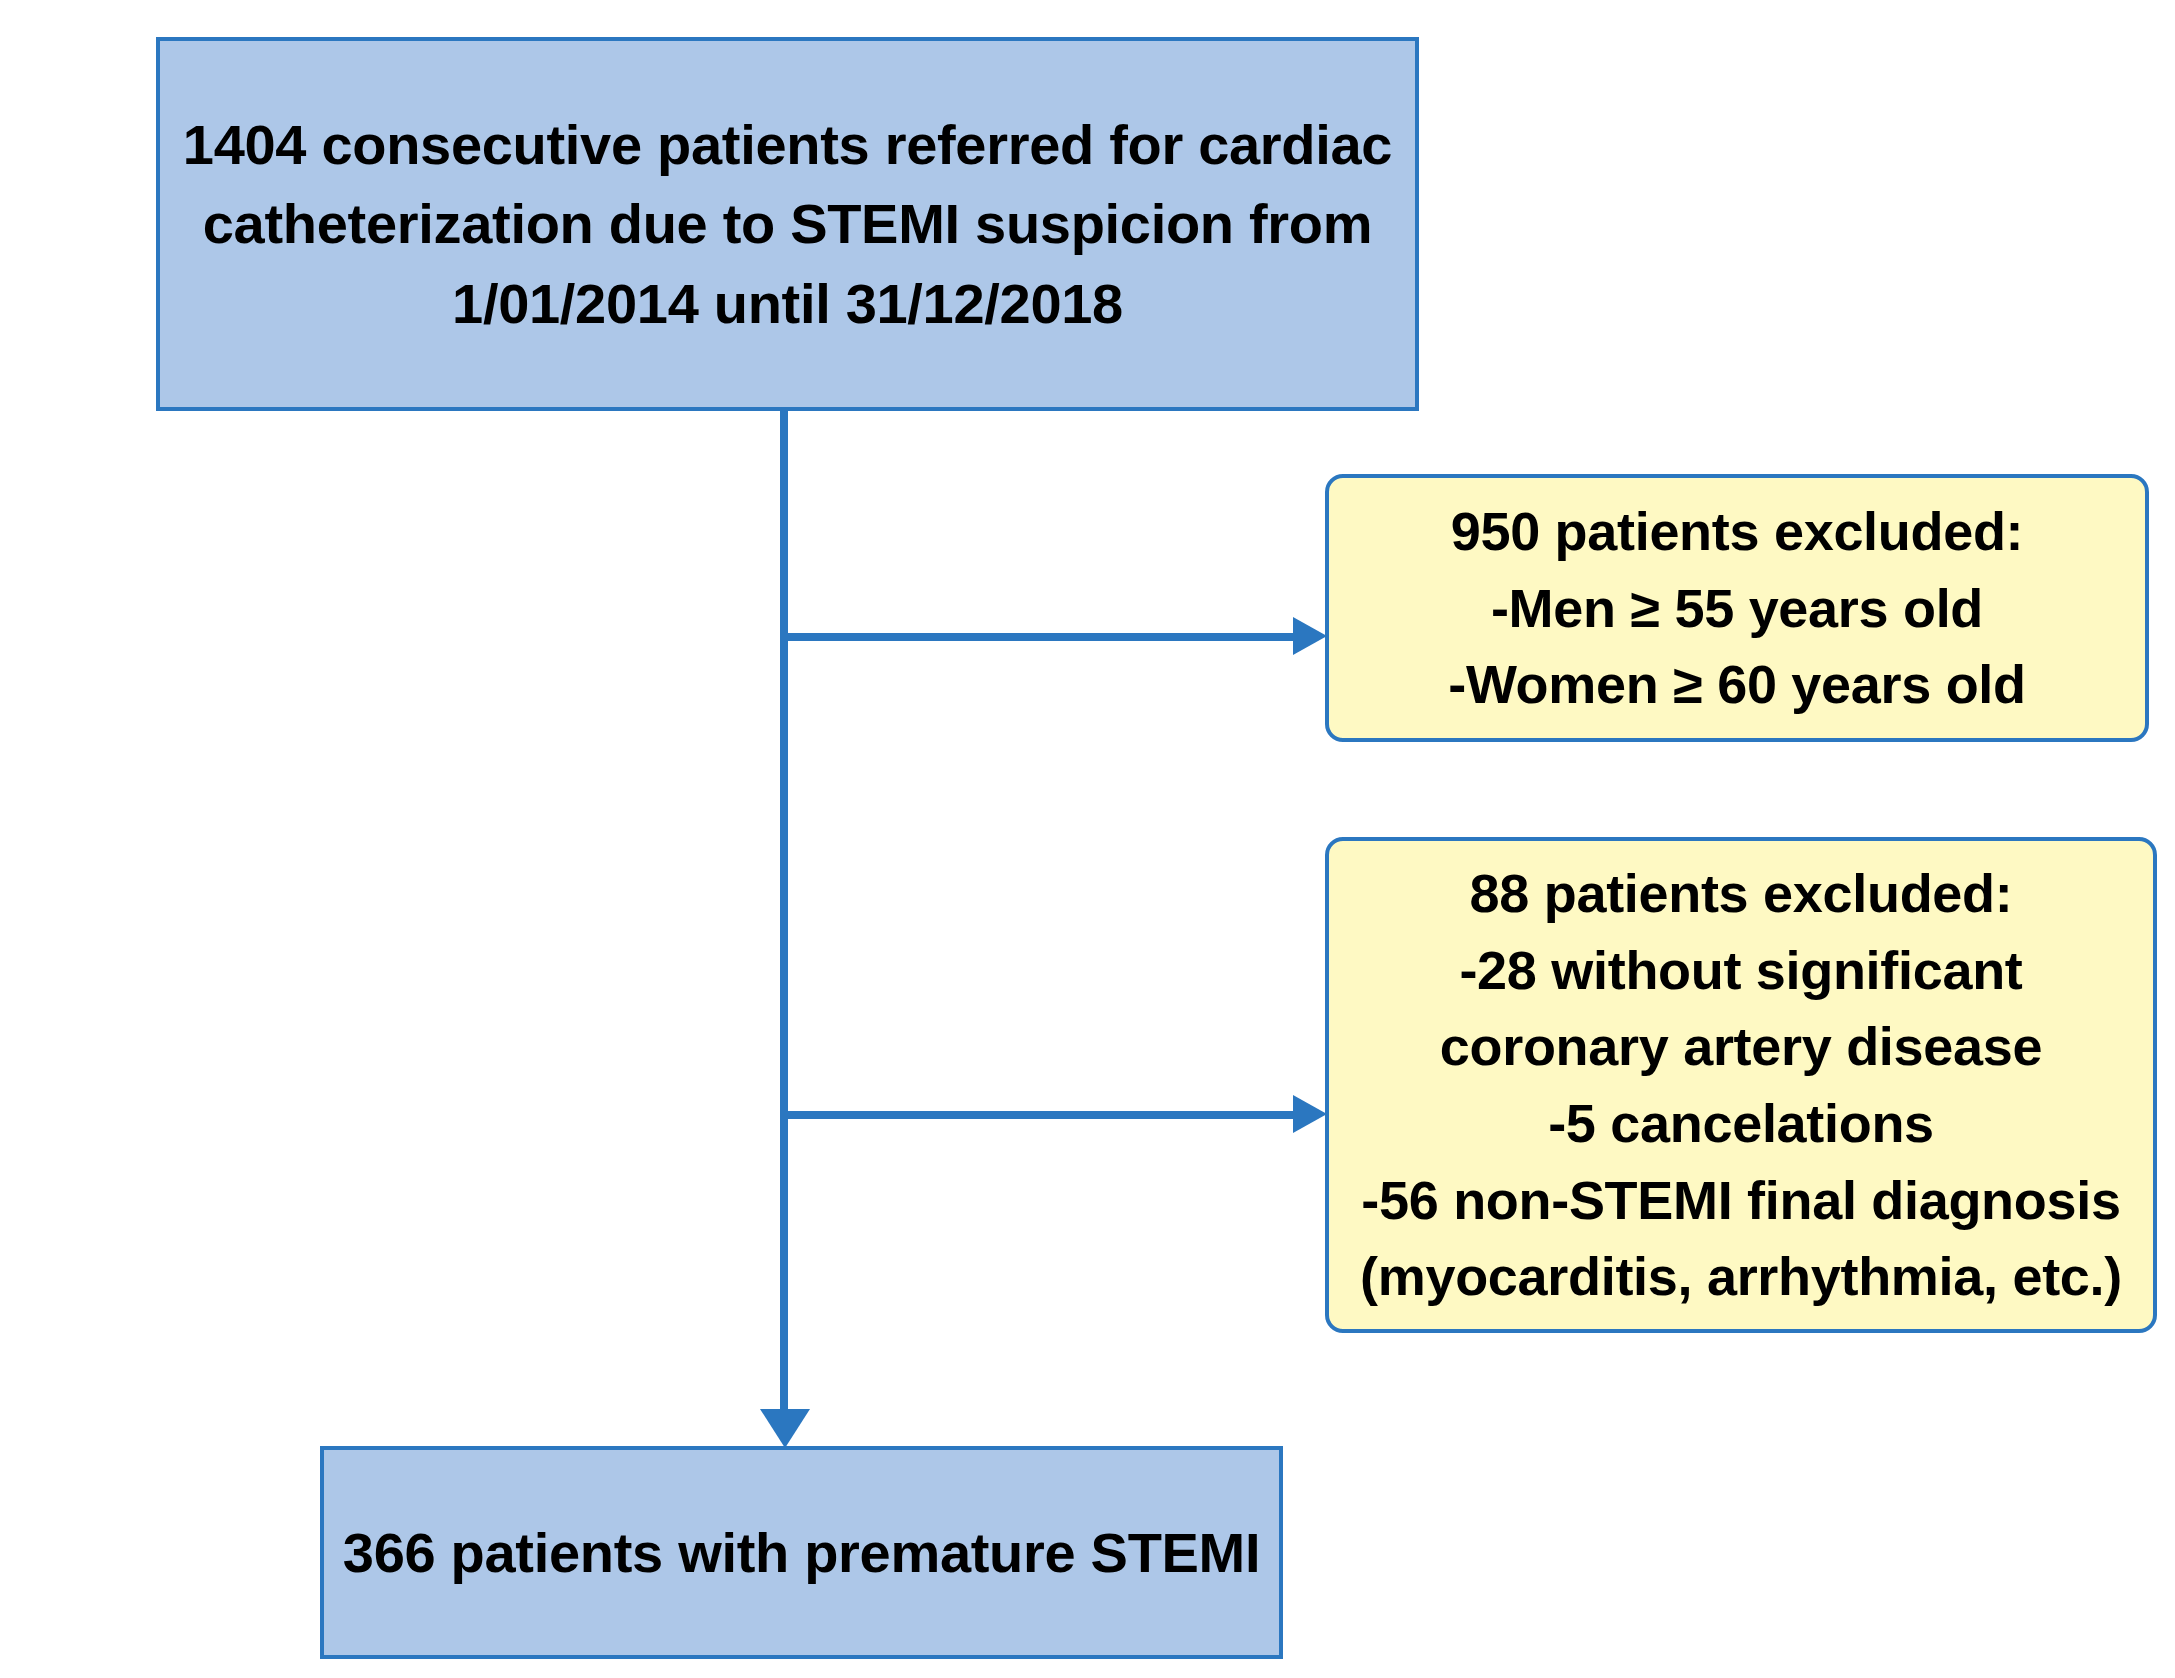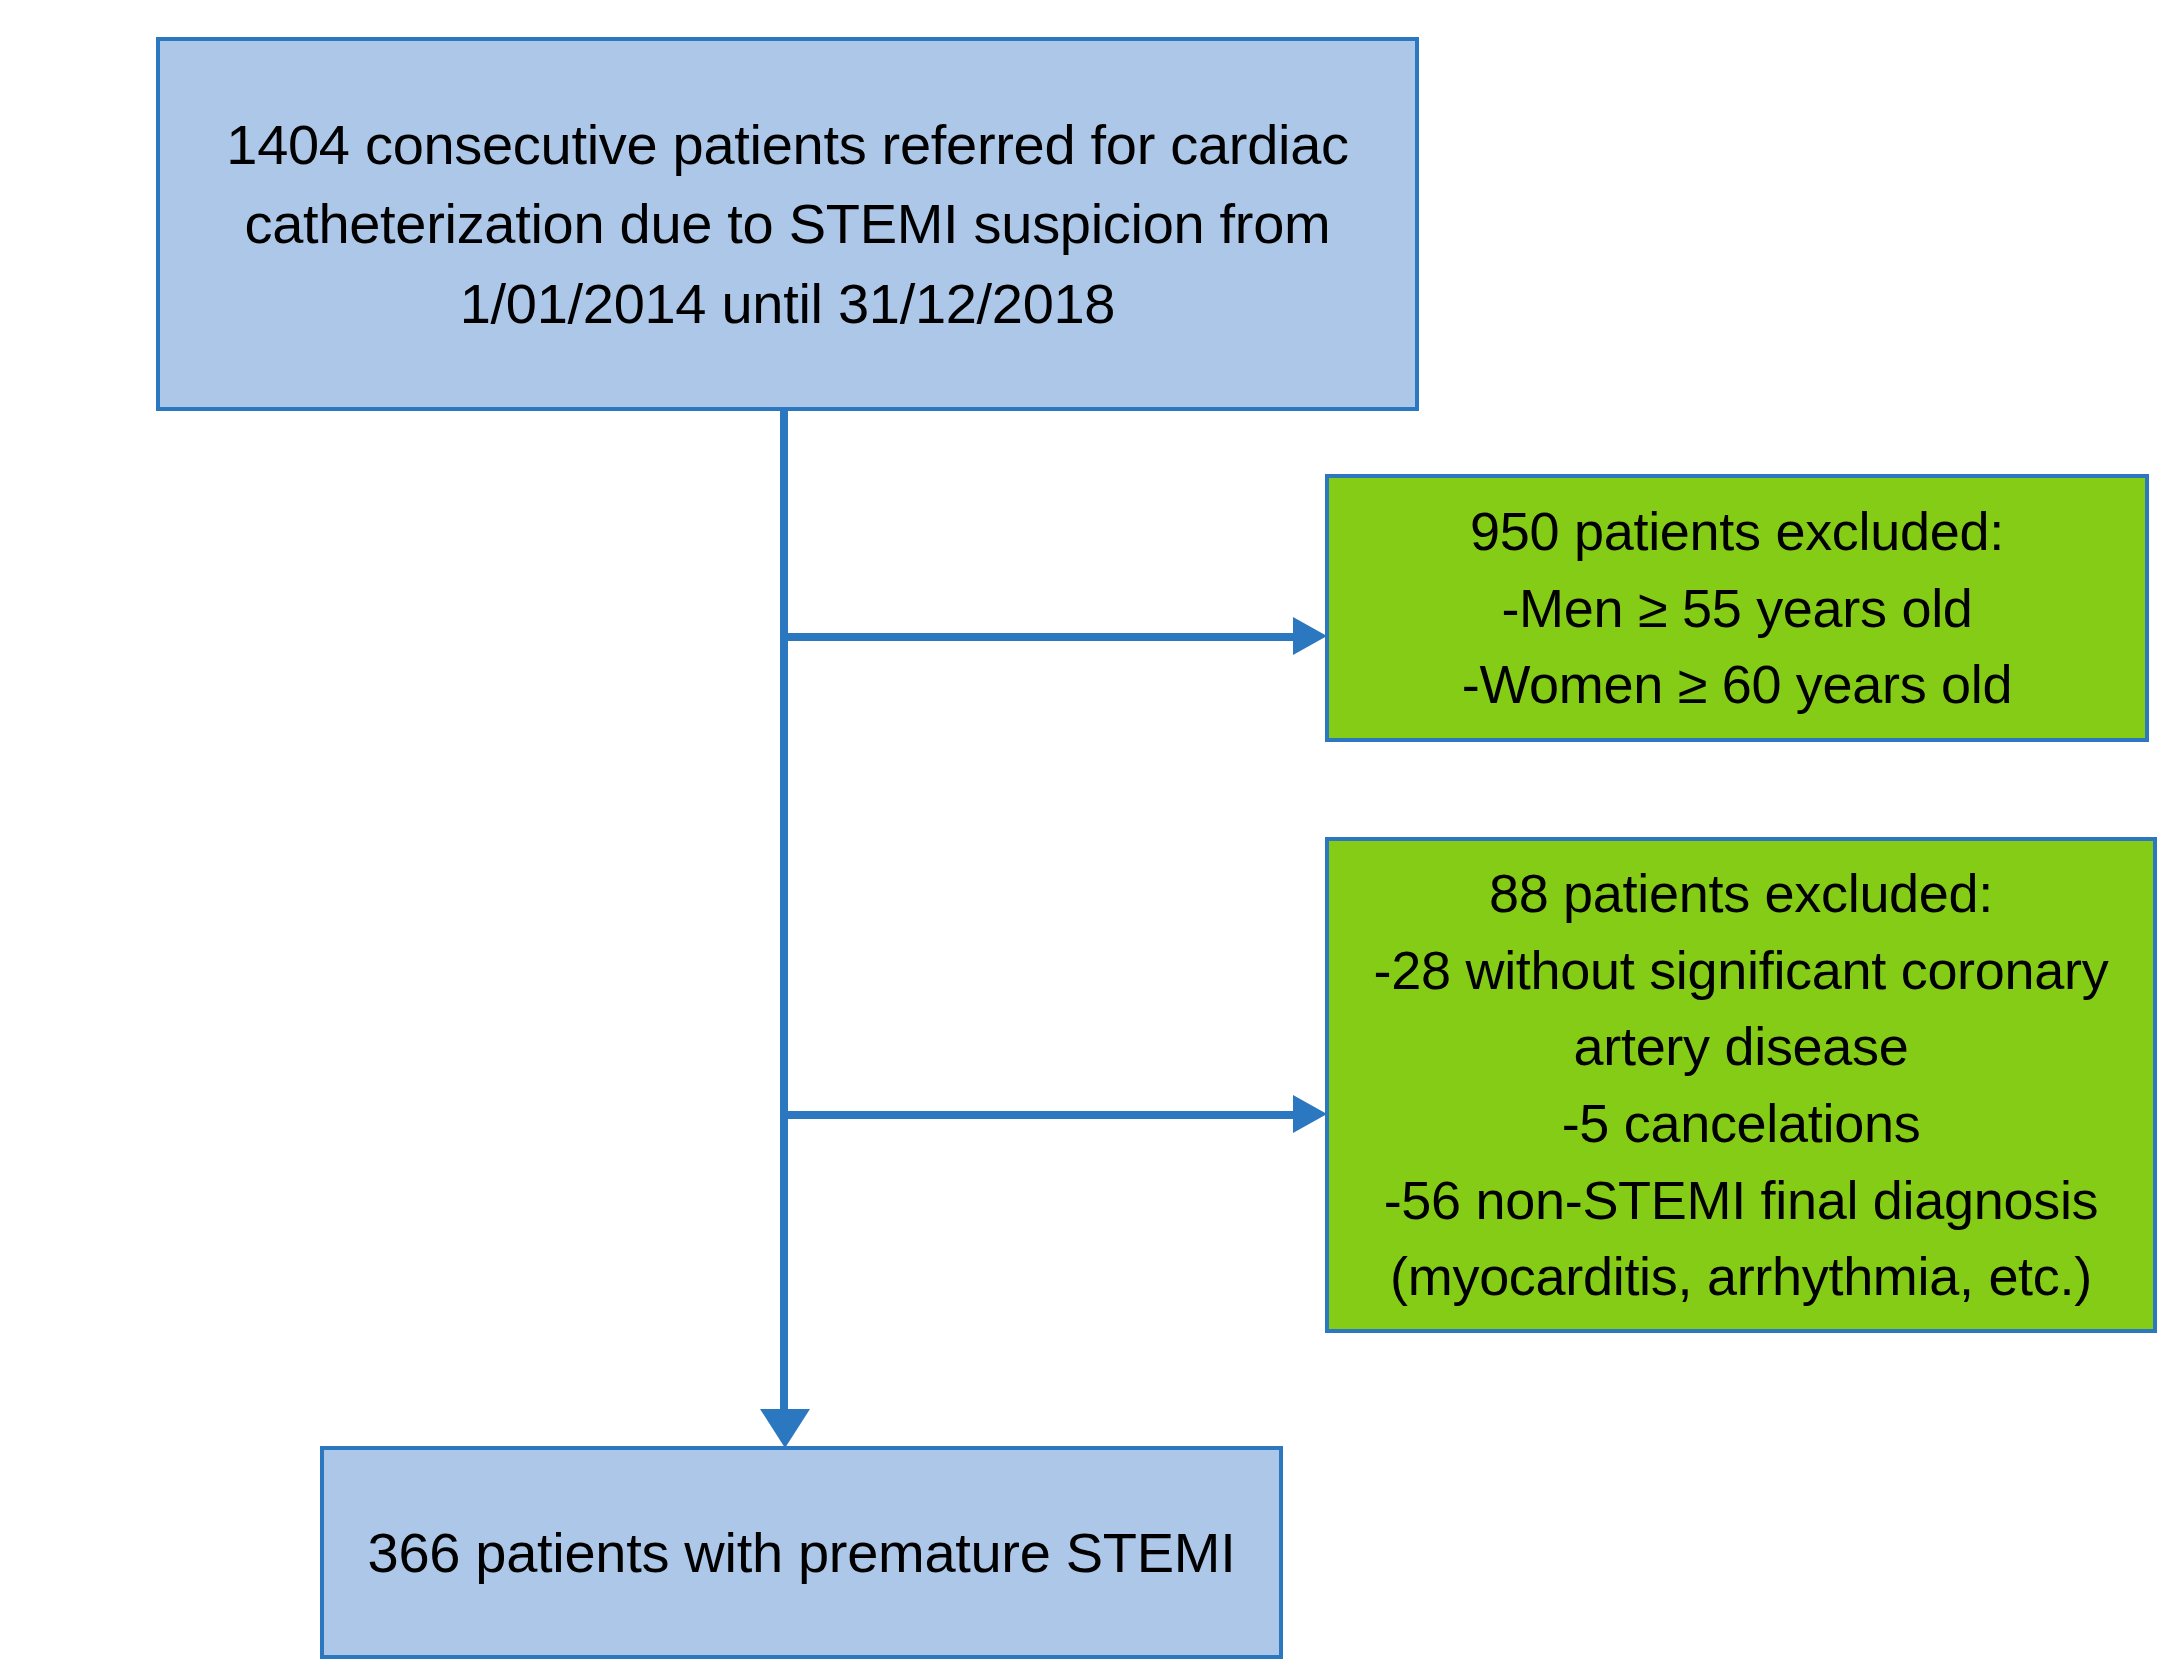--- a/index.html
+++ b/index.html
@@ -20,31 +20,31 @@
   .node {
     position: absolute;
     box-sizing: border-box;
     border: 4.7px solid #2b77c0;
     display: flex;
     align-items: center;
     justify-content: center;
     text-align: center;
     color: #000000;
     line-height: 1.42;
-    font-weight: 400;
+    font-weight: 700;
     letter-spacing: -0.3px;
   }
   .node .txt {
     display: block;
     width: 100%;
     padding: 0 13px;
     white-space: pre-line;
   }
   .fill-blue { background: #adc7e8; }
-  .fill-gray { background: #84cc16; }
+  .fill-gray { background: #fef9c3; border-radius: 18px; }
   .fill-white { background: #ffffff; }
 
   #node-source      { left: 156px;  top: 37px;   width: 1263px; height: 374px;  font-size: 56px; }
   #node-excluded-1  { left: 1325px; top: 474px;  width: 824px;  height: 268px;  font-size: 54px; }
   #node-cohort      { left: 41px;   top: 738px;  width: 748px;  height: 288px;  font-size: 54px; }
   #node-excluded-2  { left: 1325px; top: 837px;  width: 832px;  height: 496px;  font-size: 54px; }
   #node-final       { left: 320px;  top: 1446px; width: 963px; height: 213px;  font-size: 56px; }
 
   
   .line {

